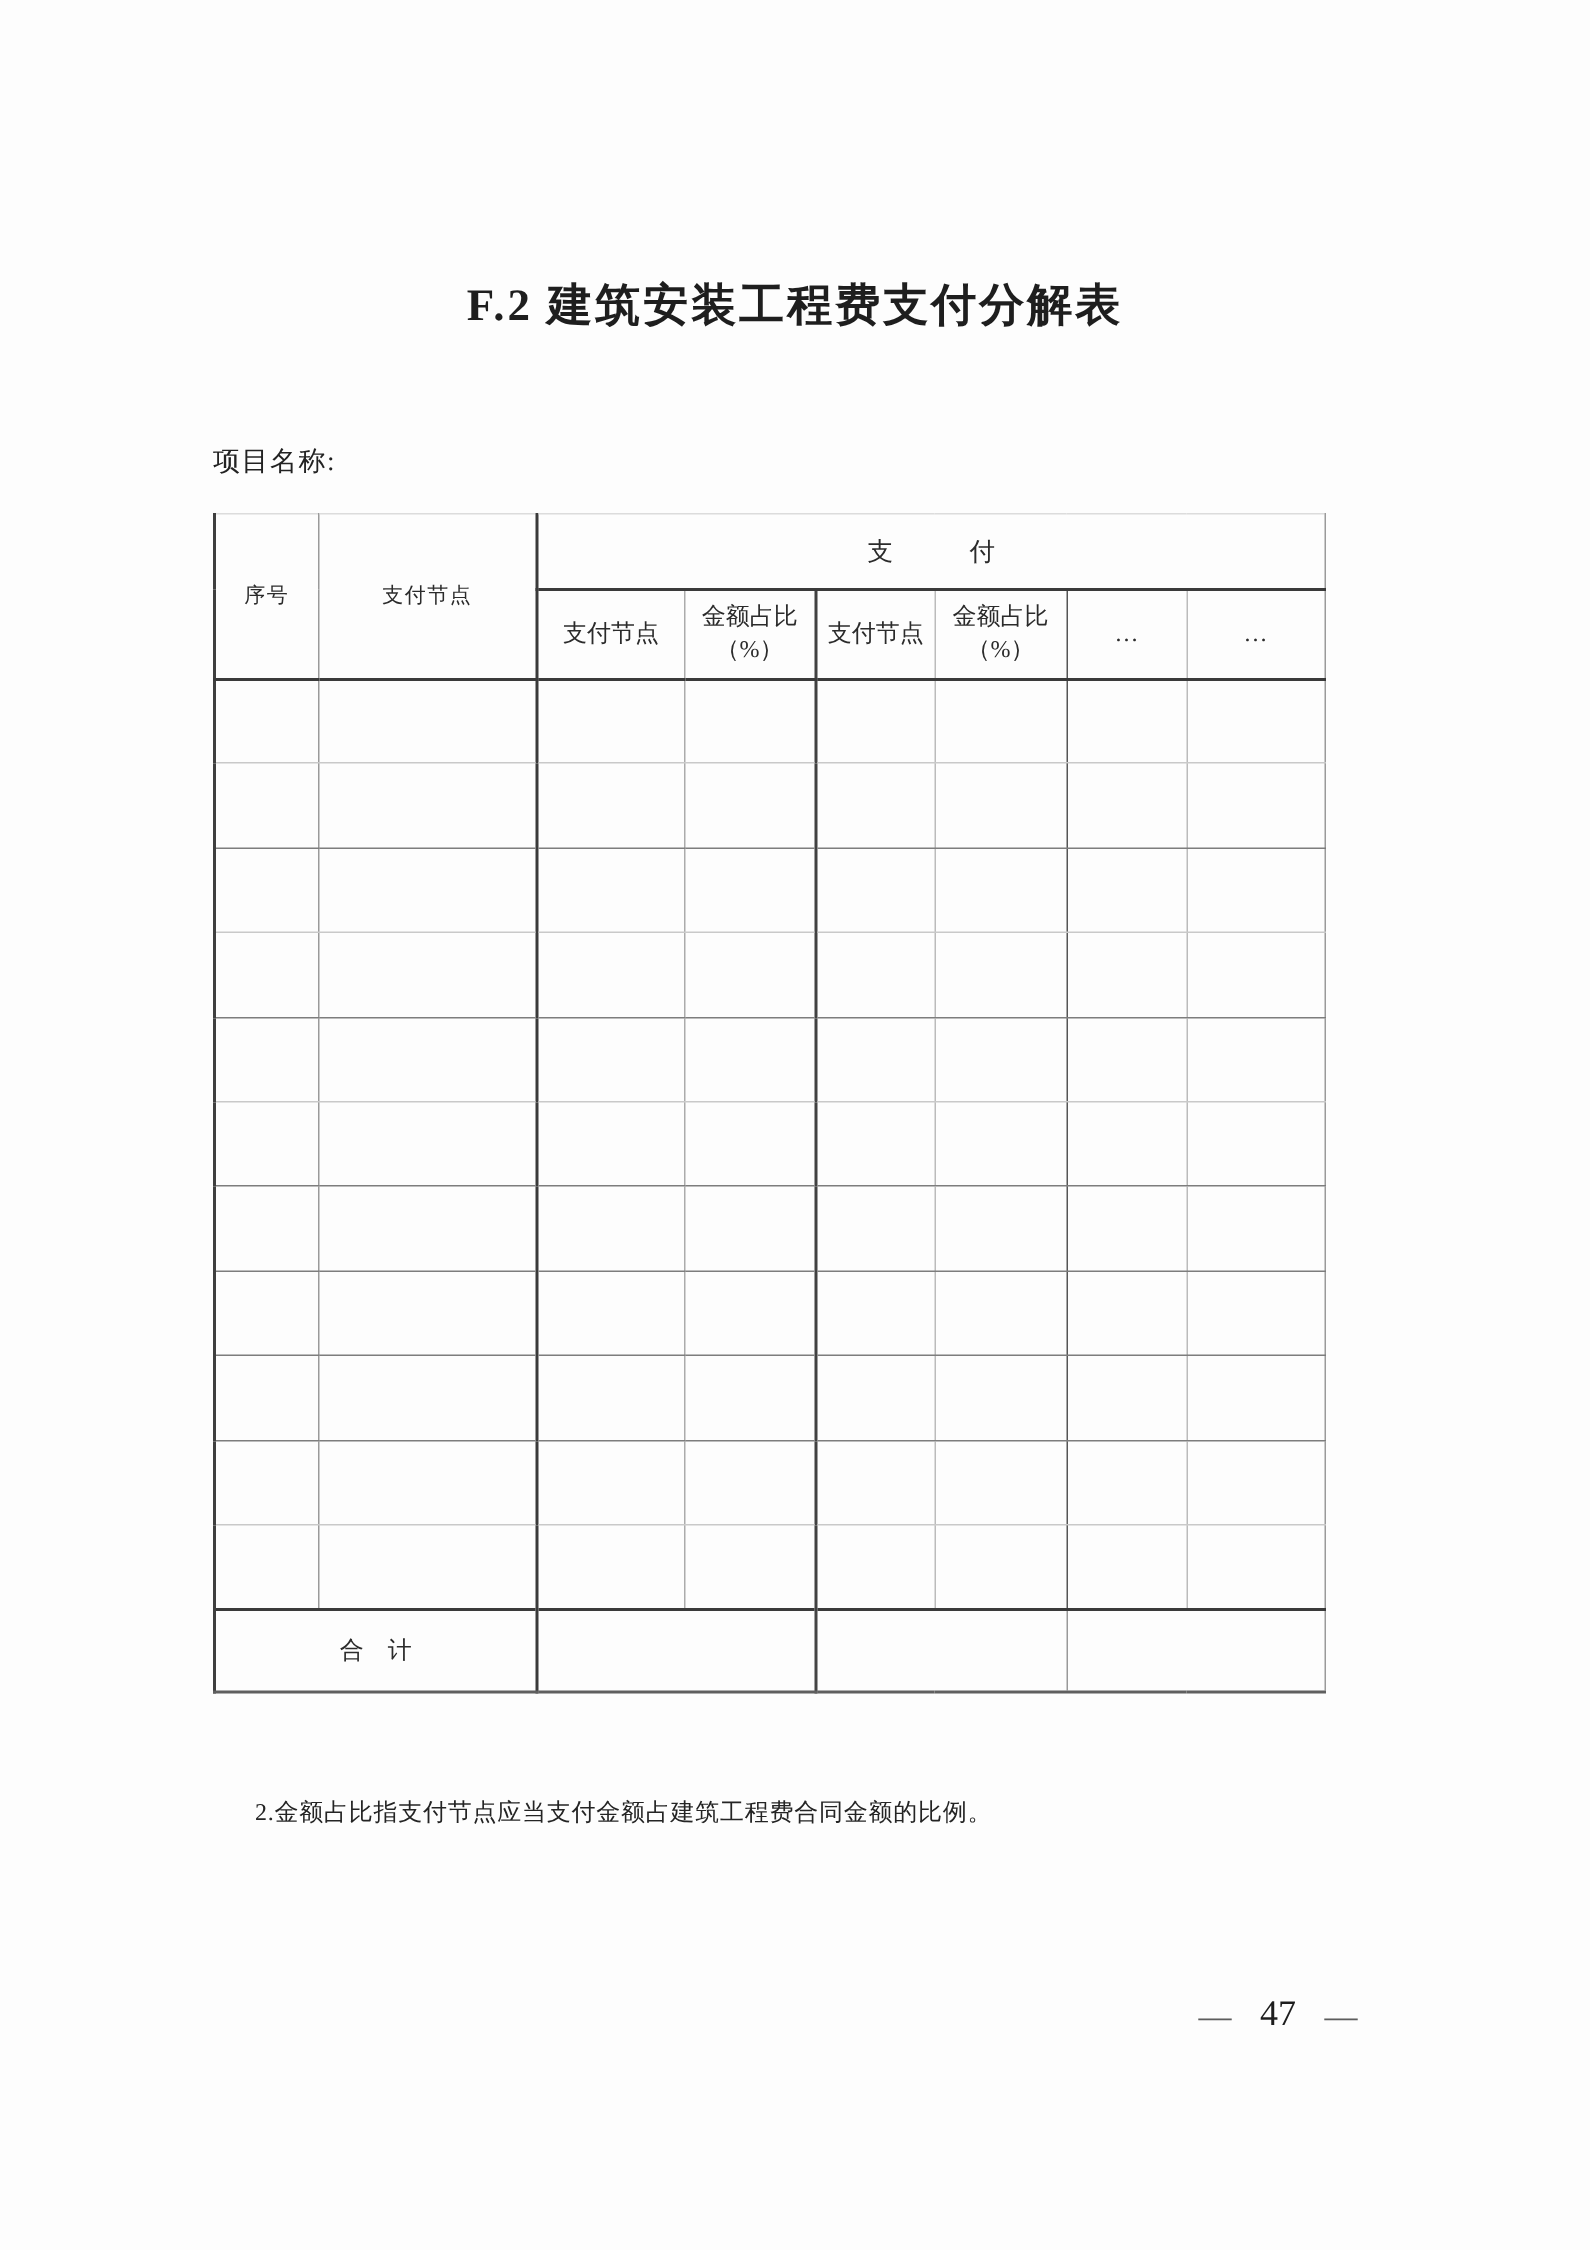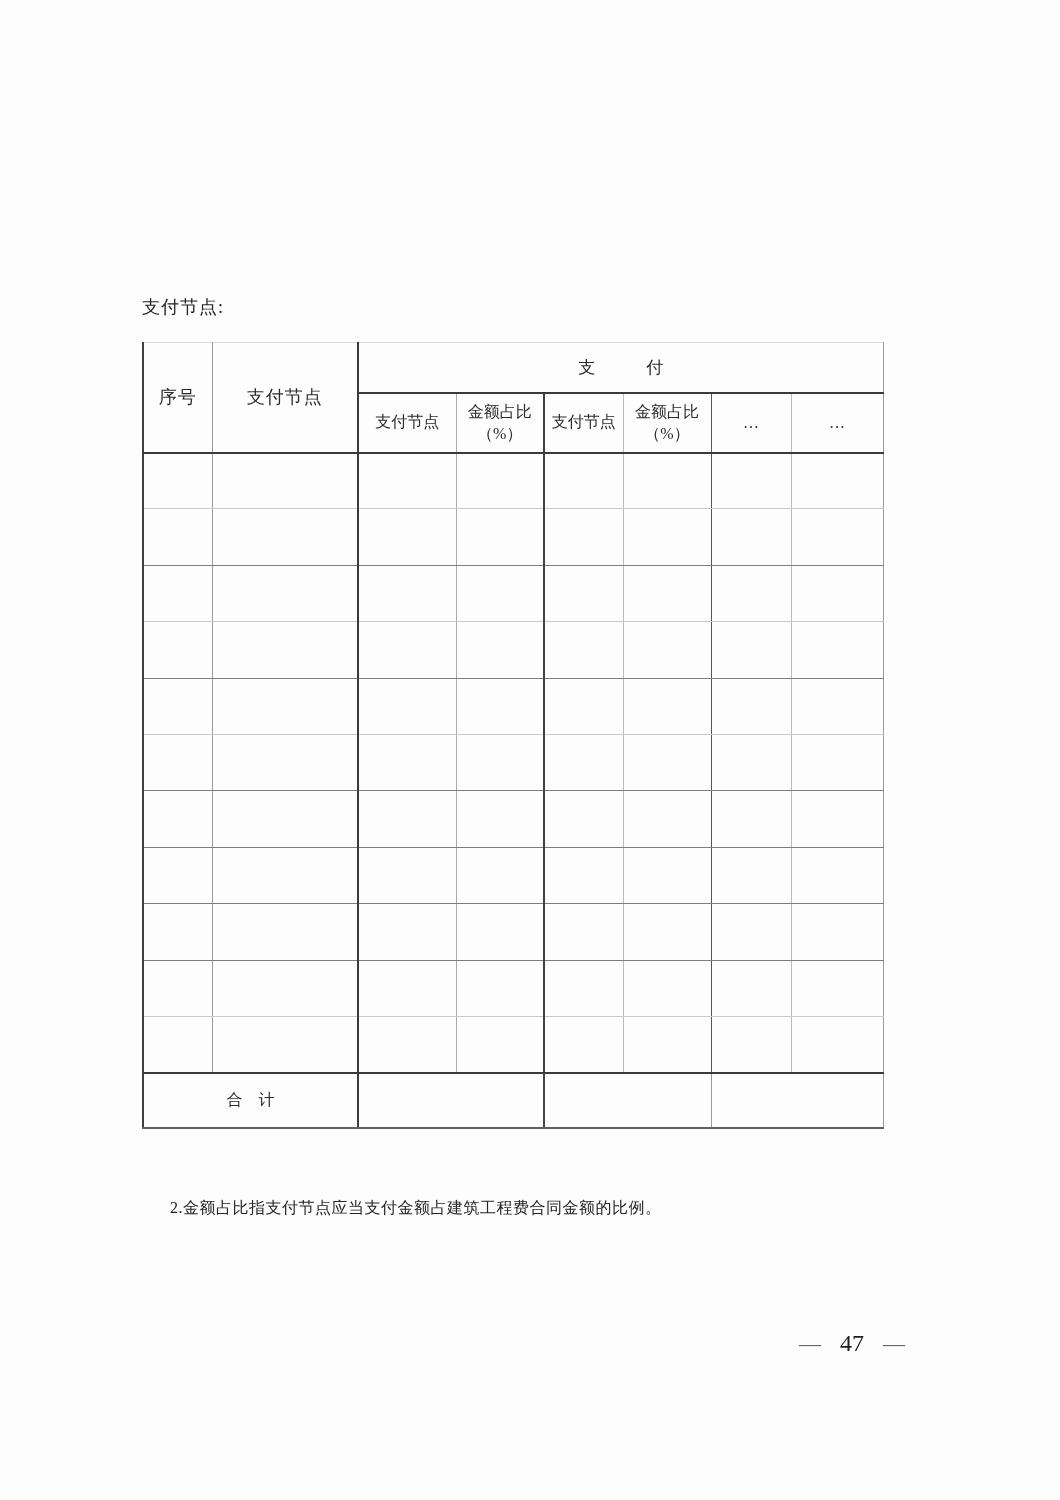--- a/index.html
+++ b/index.html
@@ -47,21 +47,21 @@
   .c1 { border-left: 2px solid #3f3f3f; border-right: 1px solid #9a9a9a; }
   .c2 { border-right: 2px solid #3a3a3a; }
   .c3 { border-right: 1px solid #ababab; }
   .c4 { border-right: 2px solid #414141; }
   .c5 { border-right: 1px solid #bbbbbb; }
   .c6 { border-right: 1px solid #555555; }
   .c7 { border-right: 1px solid #bbbbbb; }
   .c8 { border-right: 1px solid #9a9a9a; }
 
   
-  .hrow1 th.fixed { font-size: 18px; letter-spacing: 1px; font-family: Liberation Serif, serif; }
+  .hrow1 th.fixed { font-size: 14px; letter-spacing: 1px; font-family: Liberation Serif, serif; }
   th.payment-group {
     border-bottom: 2px solid #3a3a3a;
     border-right: 1px solid #9a9a9a;
     font-size: 17px;
     margin-top: 12px;
   }
   .hrow2 th { border-bottom: 2px solid #3a3a3a; }
   th.fixed  { border-bottom: 2px solid #3a3a3a; }
   .two-line span { display: block; line-height: 1.35; }
 
@@ -95,22 +95,23 @@
     font-size: 22px;
   }
   .footer .dash { color: #5d5d5d; }
   .footer .num  { font-size: 24px; color: #1d1d1d; }
 </style>
 </head>
 <body>
 
 <div class="page">
 
-
-  <div class="project-label">支付节点:</div>
+  <h1 class="title">F.2 建筑安装工程费支付分解表</h1>
+
+  <div class="project-label">项目名称:</div>
 
   <table class="pay-table">
     <colgroup>
       <col style="width:69px">
         <col style="width:146px">
       <col style="width:98px">
         <col style="width:88px">
       <col style="width:79px">
         <col style="width:88px">
       <col style="width:80px">

